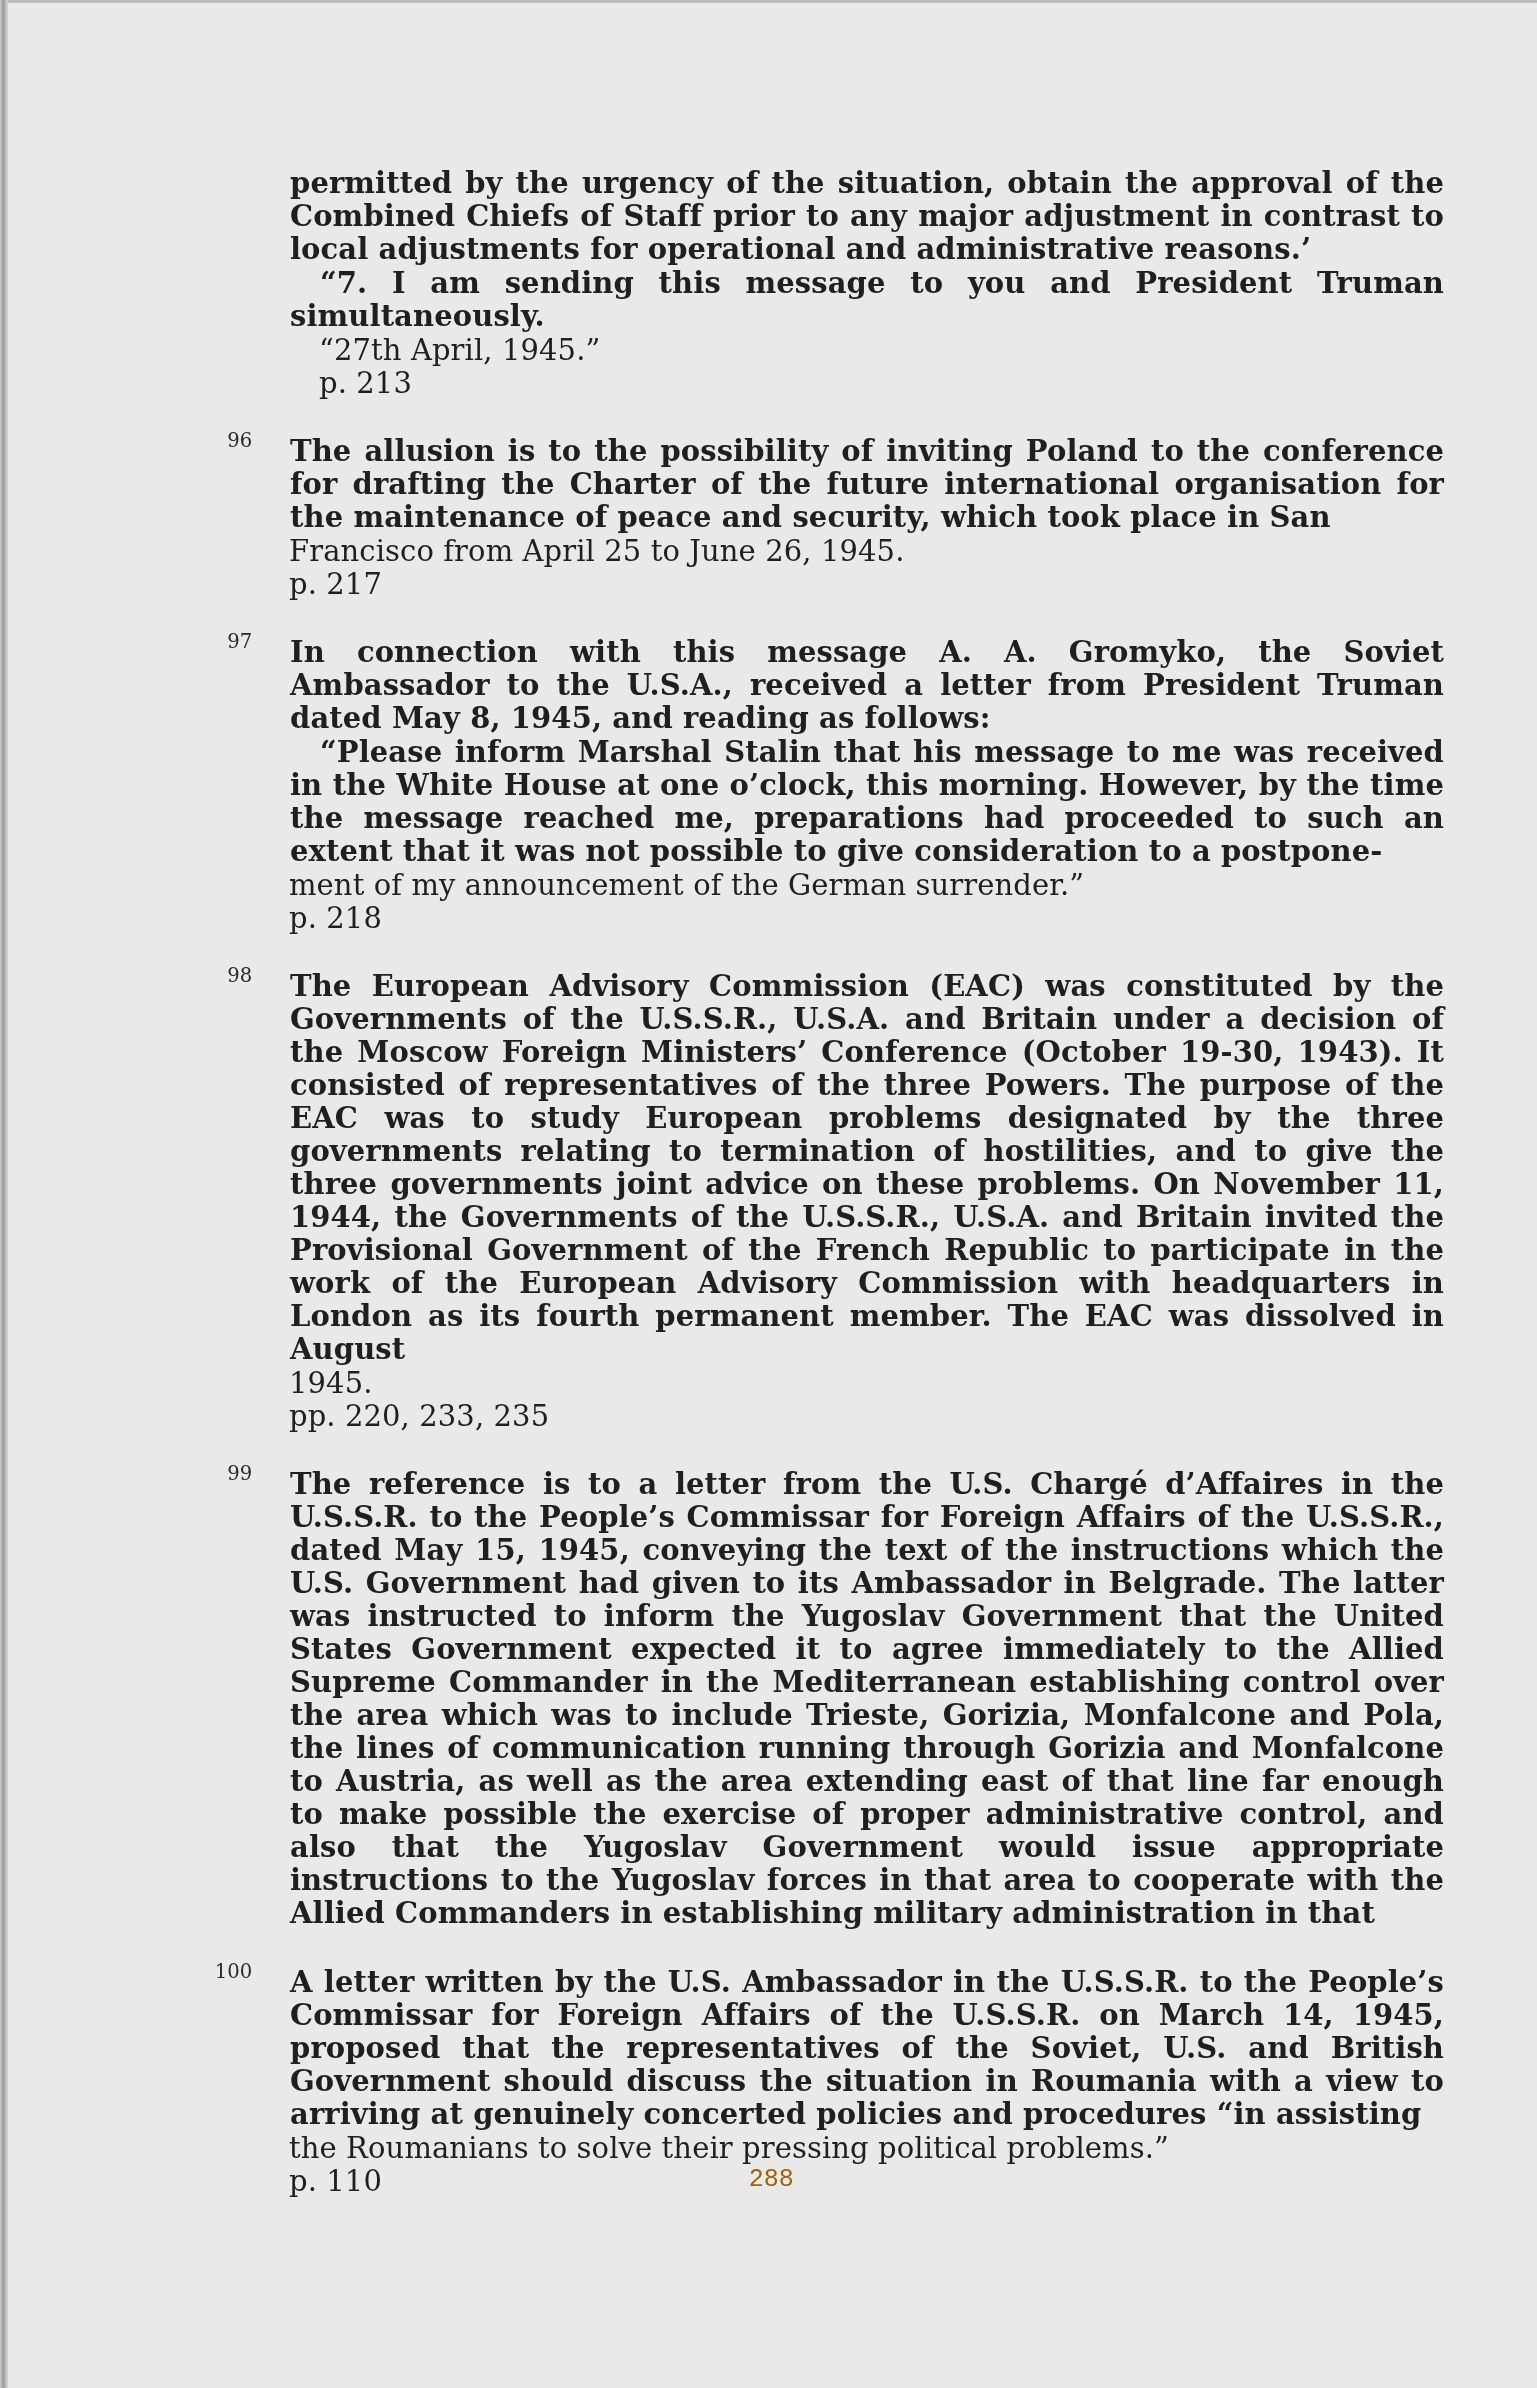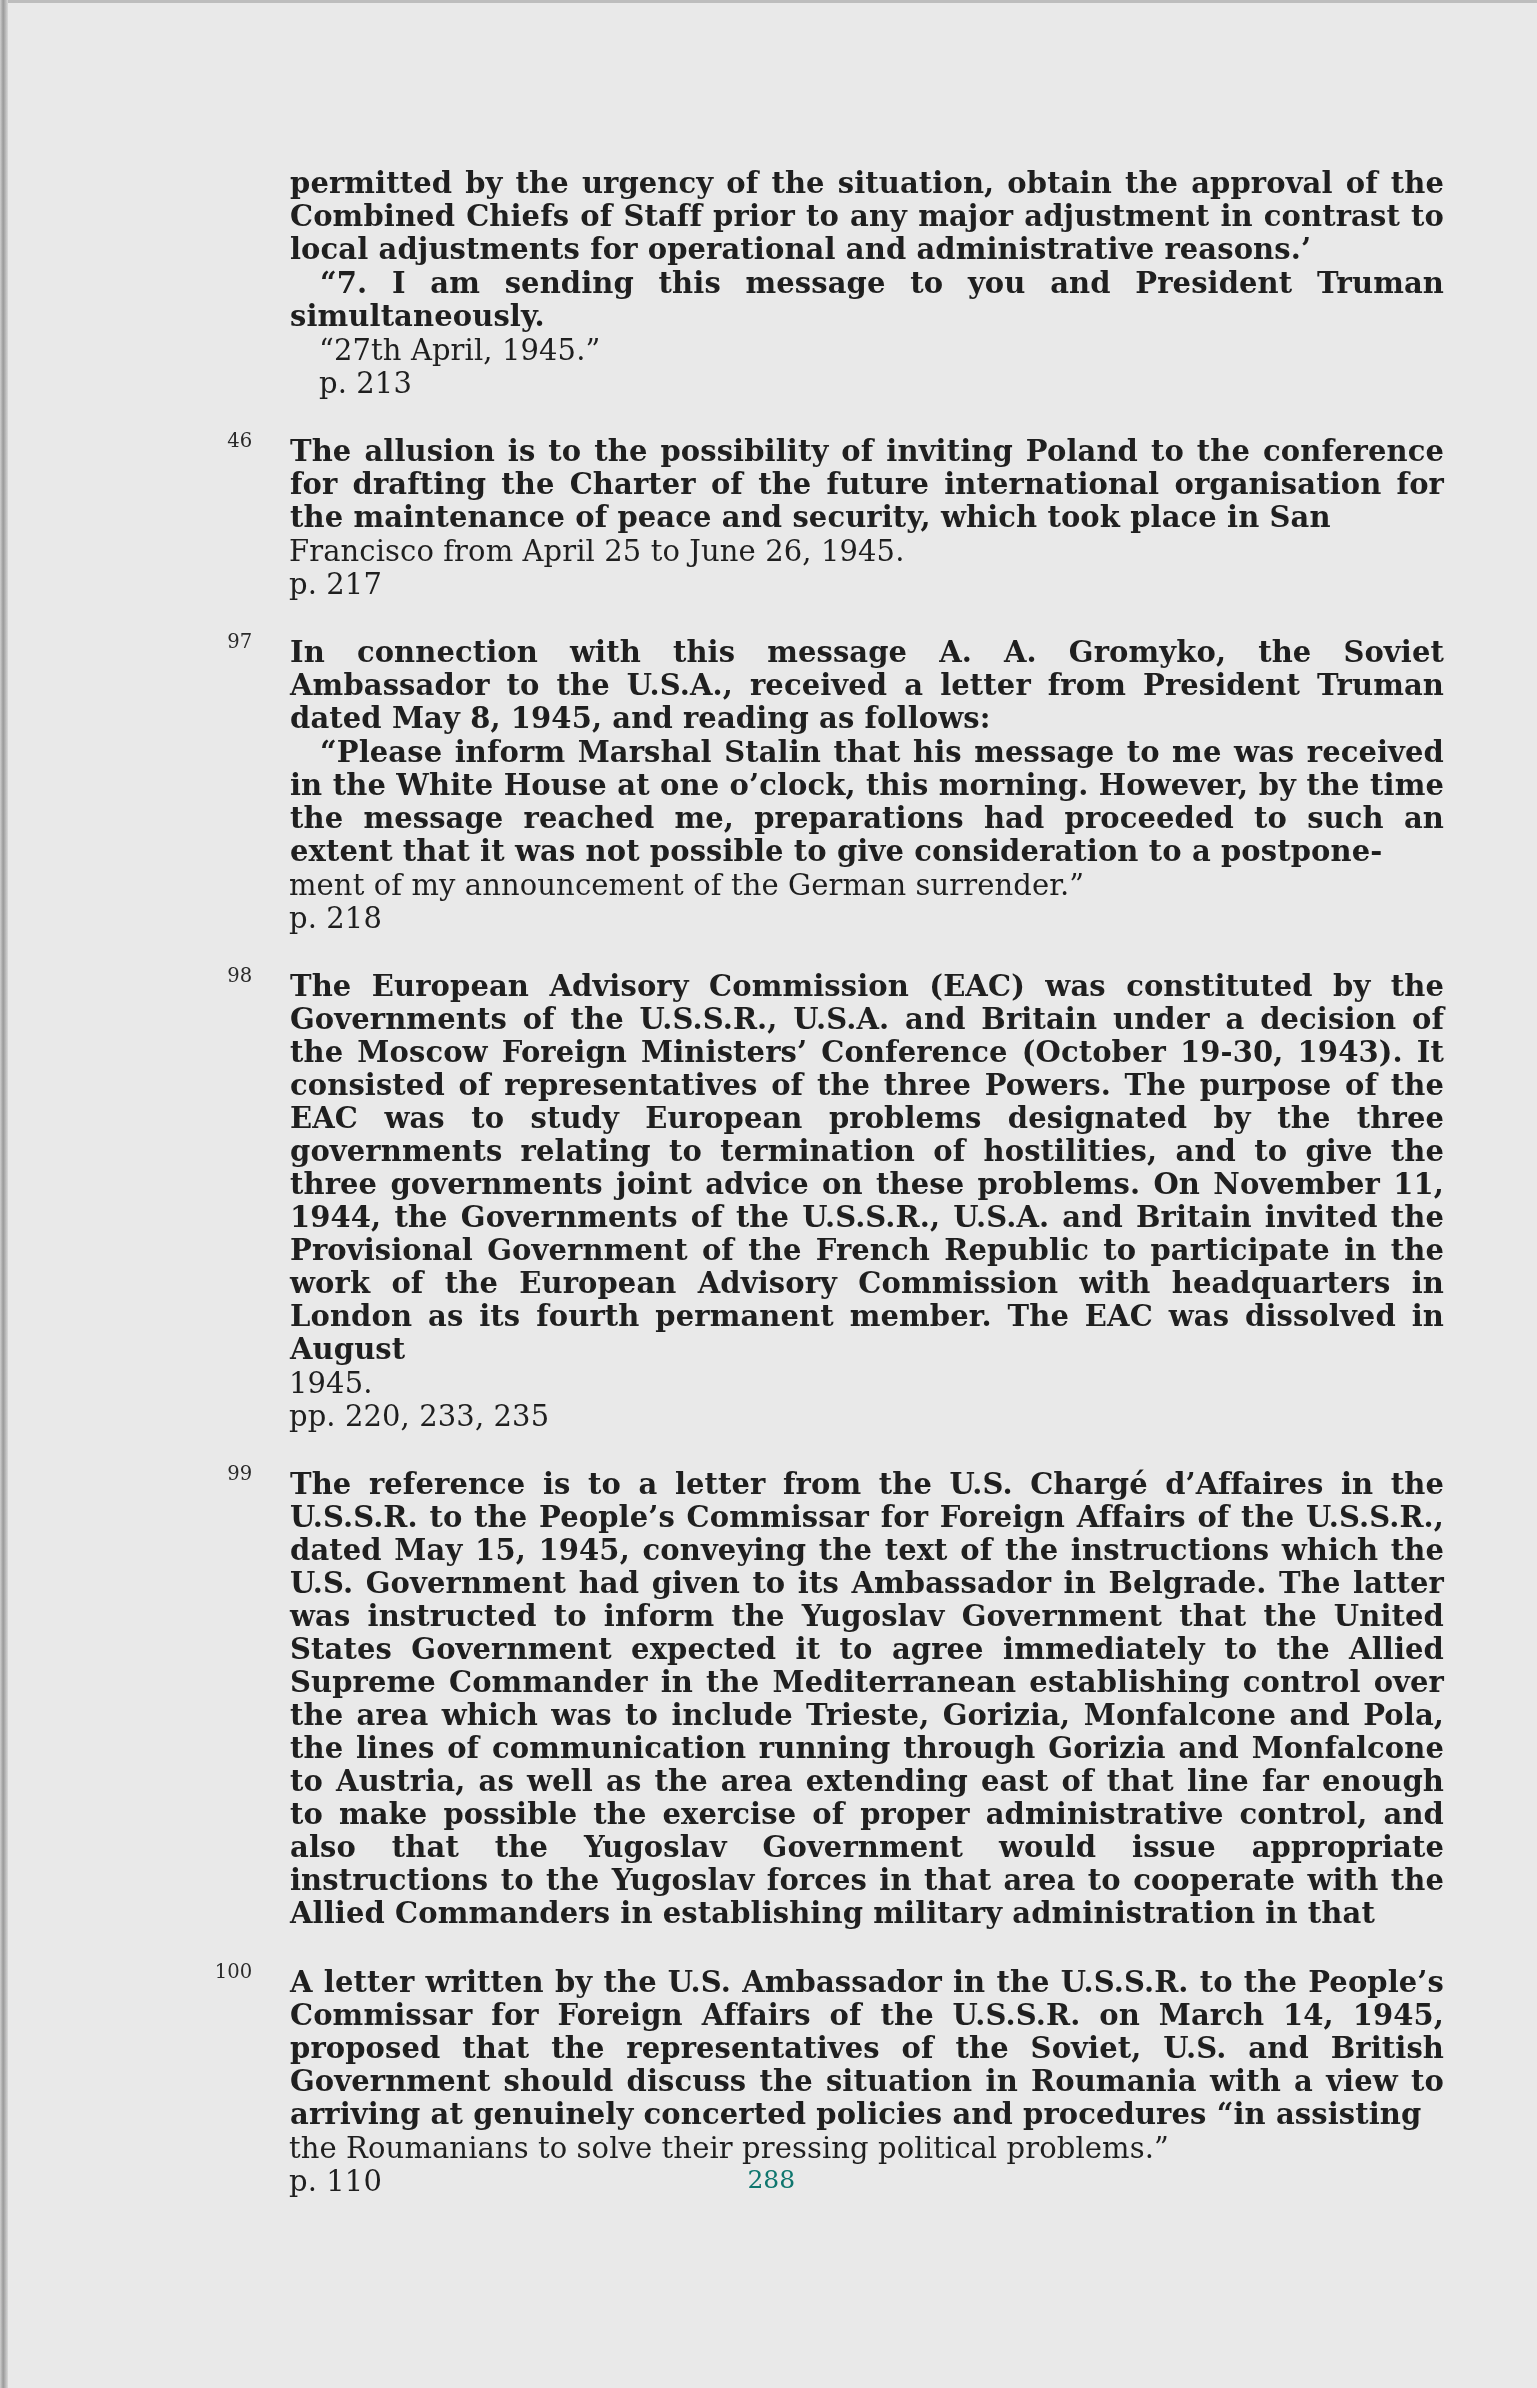--- a/index.html
+++ b/index.html
@@ -70,21 +70,22 @@
     .fn-gap {
       height: 34px;
     }
     .page-number {
       position: absolute;
       left: 0;
       width: 1537px;
       top: 2165px;
       text-align: center;
       font-size: 25px;
-      color: #0f766e;
+      color: #a16207;
+      font-family: Liberation Mono, monospace;
     }
     .page-number span {
       position: relative;
       left: 2.8px;
     }
   </style>
 </head>
 <body>
 
 <div class="page-top-edge"></div>
@@ -97,21 +98,21 @@
     <p class="para indent">“7. I am sending this message to you and President Truman simultaneously.</p>
     <div class="line-with-ref indent">
       <span>“27th April, 1945.”</span>
       <span>p. 213</span>
     </div>
   </section>
 
   <div class="fn-gap"></div>
 
   <section class="footnote">
-    <span class="fn-num">46</span>
+    <span class="fn-num">96</span>
     <p class="para">The allusion is to the possibility of inviting Poland to the conference for drafting the Charter of the future international organisation for the maintenance of peace and security, which took place in San</p>
     <div class="line-with-ref">
       <span>Francisco from April 25 to June 26, 1945.</span>
       <span>p. 217</span>
     </div>
   </section>
 
   <div class="fn-gap"></div>
 
   <section class="footnote">

